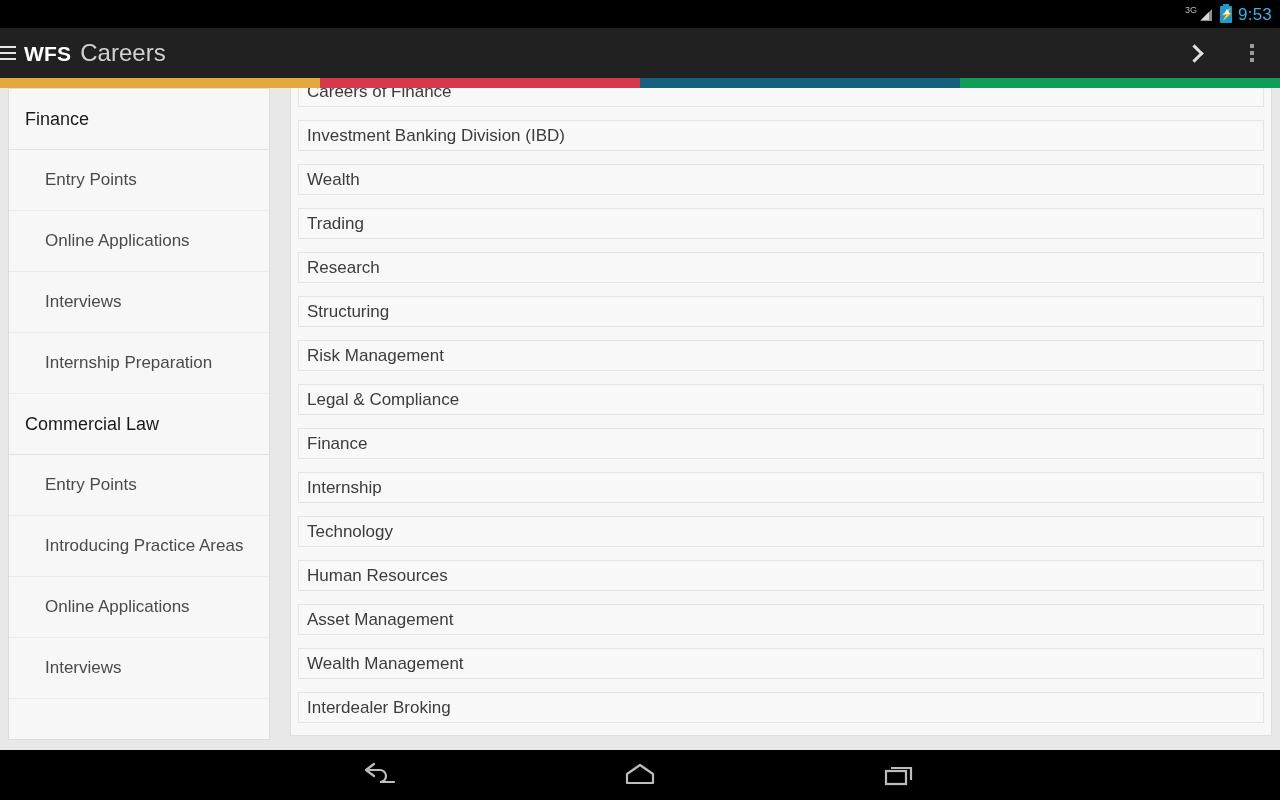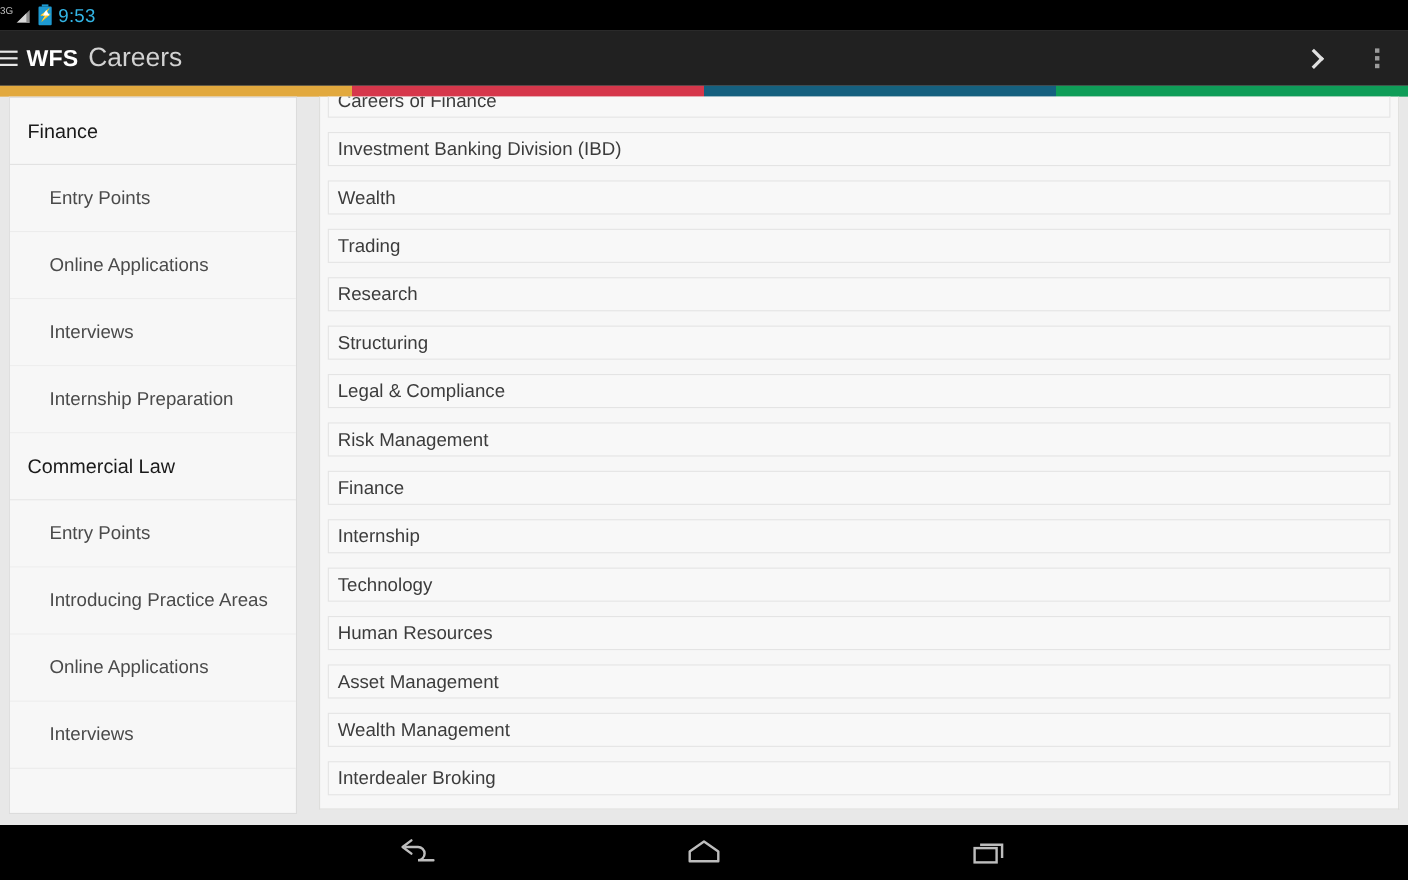--- a/index.html
+++ b/index.html
@@ -20,21 +20,21 @@
   }
 
   
   .status-bar {
     position: absolute;
     top: 0; left: 0;
     width: 1280px; height: 28px;
     background: #000;
     display: flex;
     align-items: center;
-    justify-content: flex-start;
+    justify-content: flex-end;
     padding-right: 8px;
   }
   .status-right {
     display: flex;
     align-items: center;
     gap: 6px;
   }
   .sig-wrap {
     position: relative;
     display: flex;
@@ -319,22 +319,22 @@
       </div>
 
     <div class="main-panel">
       <div class="list-scroll" id="main-list">
           <div class="list-row">Careers of Finance</div>
           <div class="list-row">Investment Banking Division (IBD)</div>
           <div class="list-row">Wealth</div>
           <div class="list-row">Trading</div>
           <div class="list-row">Research</div>
           <div class="list-row">Structuring</div>
+          <div class="list-row">Risk Management</div>
           <div class="list-row">Legal &amp; Compliance</div>
-          <div class="list-row">Risk Management</div>
           <div class="list-row">Finance</div>
           <div class="list-row">Internship</div>
           <div class="list-row">Technology</div>
           <div class="list-row">Human Resources</div>
           <div class="list-row">Asset Management</div>
           <div class="list-row">Wealth Management</div>
           <div class="list-row">Interdealer Broking</div>
         </div>
     </div>
 

